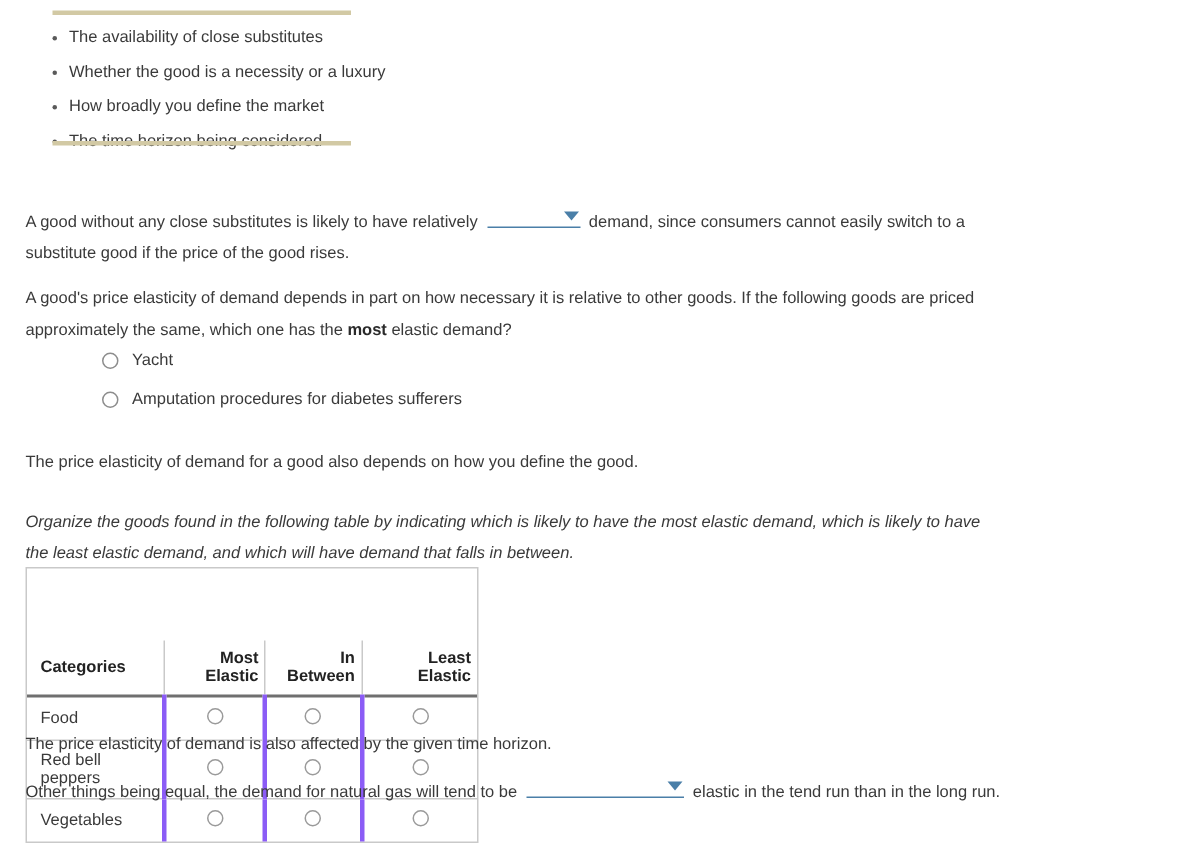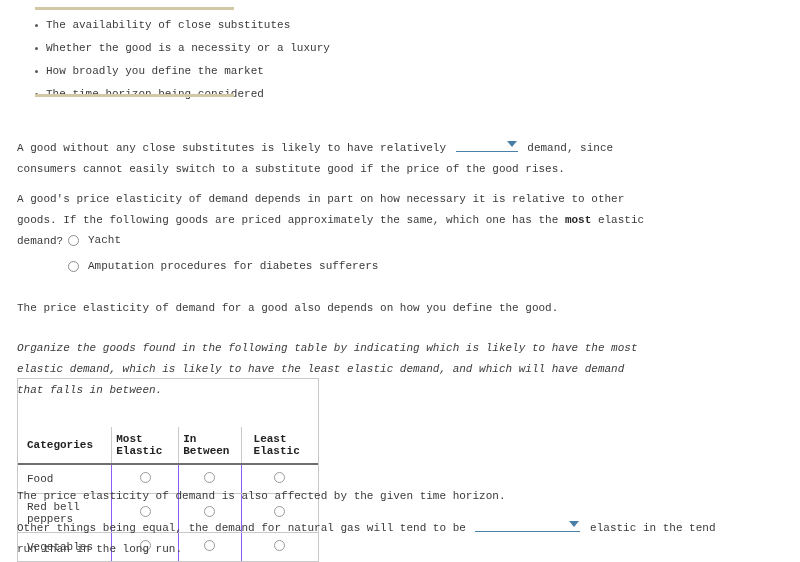--- a/index.html
+++ b/index.html
@@ -13,21 +13,20 @@
     font-family: "Liberation Sans", sans-serif;
     font-size: 11px;
     color: #3a3a3a;
     position: relative;
     overflow: hidden;
   }
   .page {
     position: relative;
     width: 764px;
     height: 562px;
-    font-family: Liberation Mono, monospace;
   }
 
   
   .divider {
     position: absolute;
     left: 35px;
     width: 199px;
     height: 3px;
     background: #d2c9a4;
   }
@@ -135,34 +134,34 @@
     top: 378px;
     border-collapse: collapse;
     width: 302px;
     font-size: 11px;
     margin-top: 48px;
   }
   .elastic-table th {
     font-size: 11px;
     font-weight: bold;
     color: #222;
-    text-align: left;
+    text-align: right;
     padding: 6px 4px 6px 4px;
     border-bottom: 2px solid #6f6f6f;
     border-right: 1px solid #c9c9c9;
   }
   .elastic-table th:first-child {
     text-align: left;
     padding-left: 9px;
   }
   .elastic-table th:last-child { border-right: none; padding-left: 12px; }
   .elastic-table td {
     padding: 7px 4px;
     border-bottom: 1px solid #c9c9c9;
-    border-right: 1px solid #8b5cf6;
+    border-right: 3px solid #8b5cf6;
     text-align: center;
     color: #3a3a3a;
   }
   .elastic-table td:first-child {
     text-align: left;
     padding-left: 9px;
   }
   .elastic-table td:last-child { border-right: none; }
   .elastic-table tbody tr:last-child td { border-bottom: none; }
   .table-wrap {

